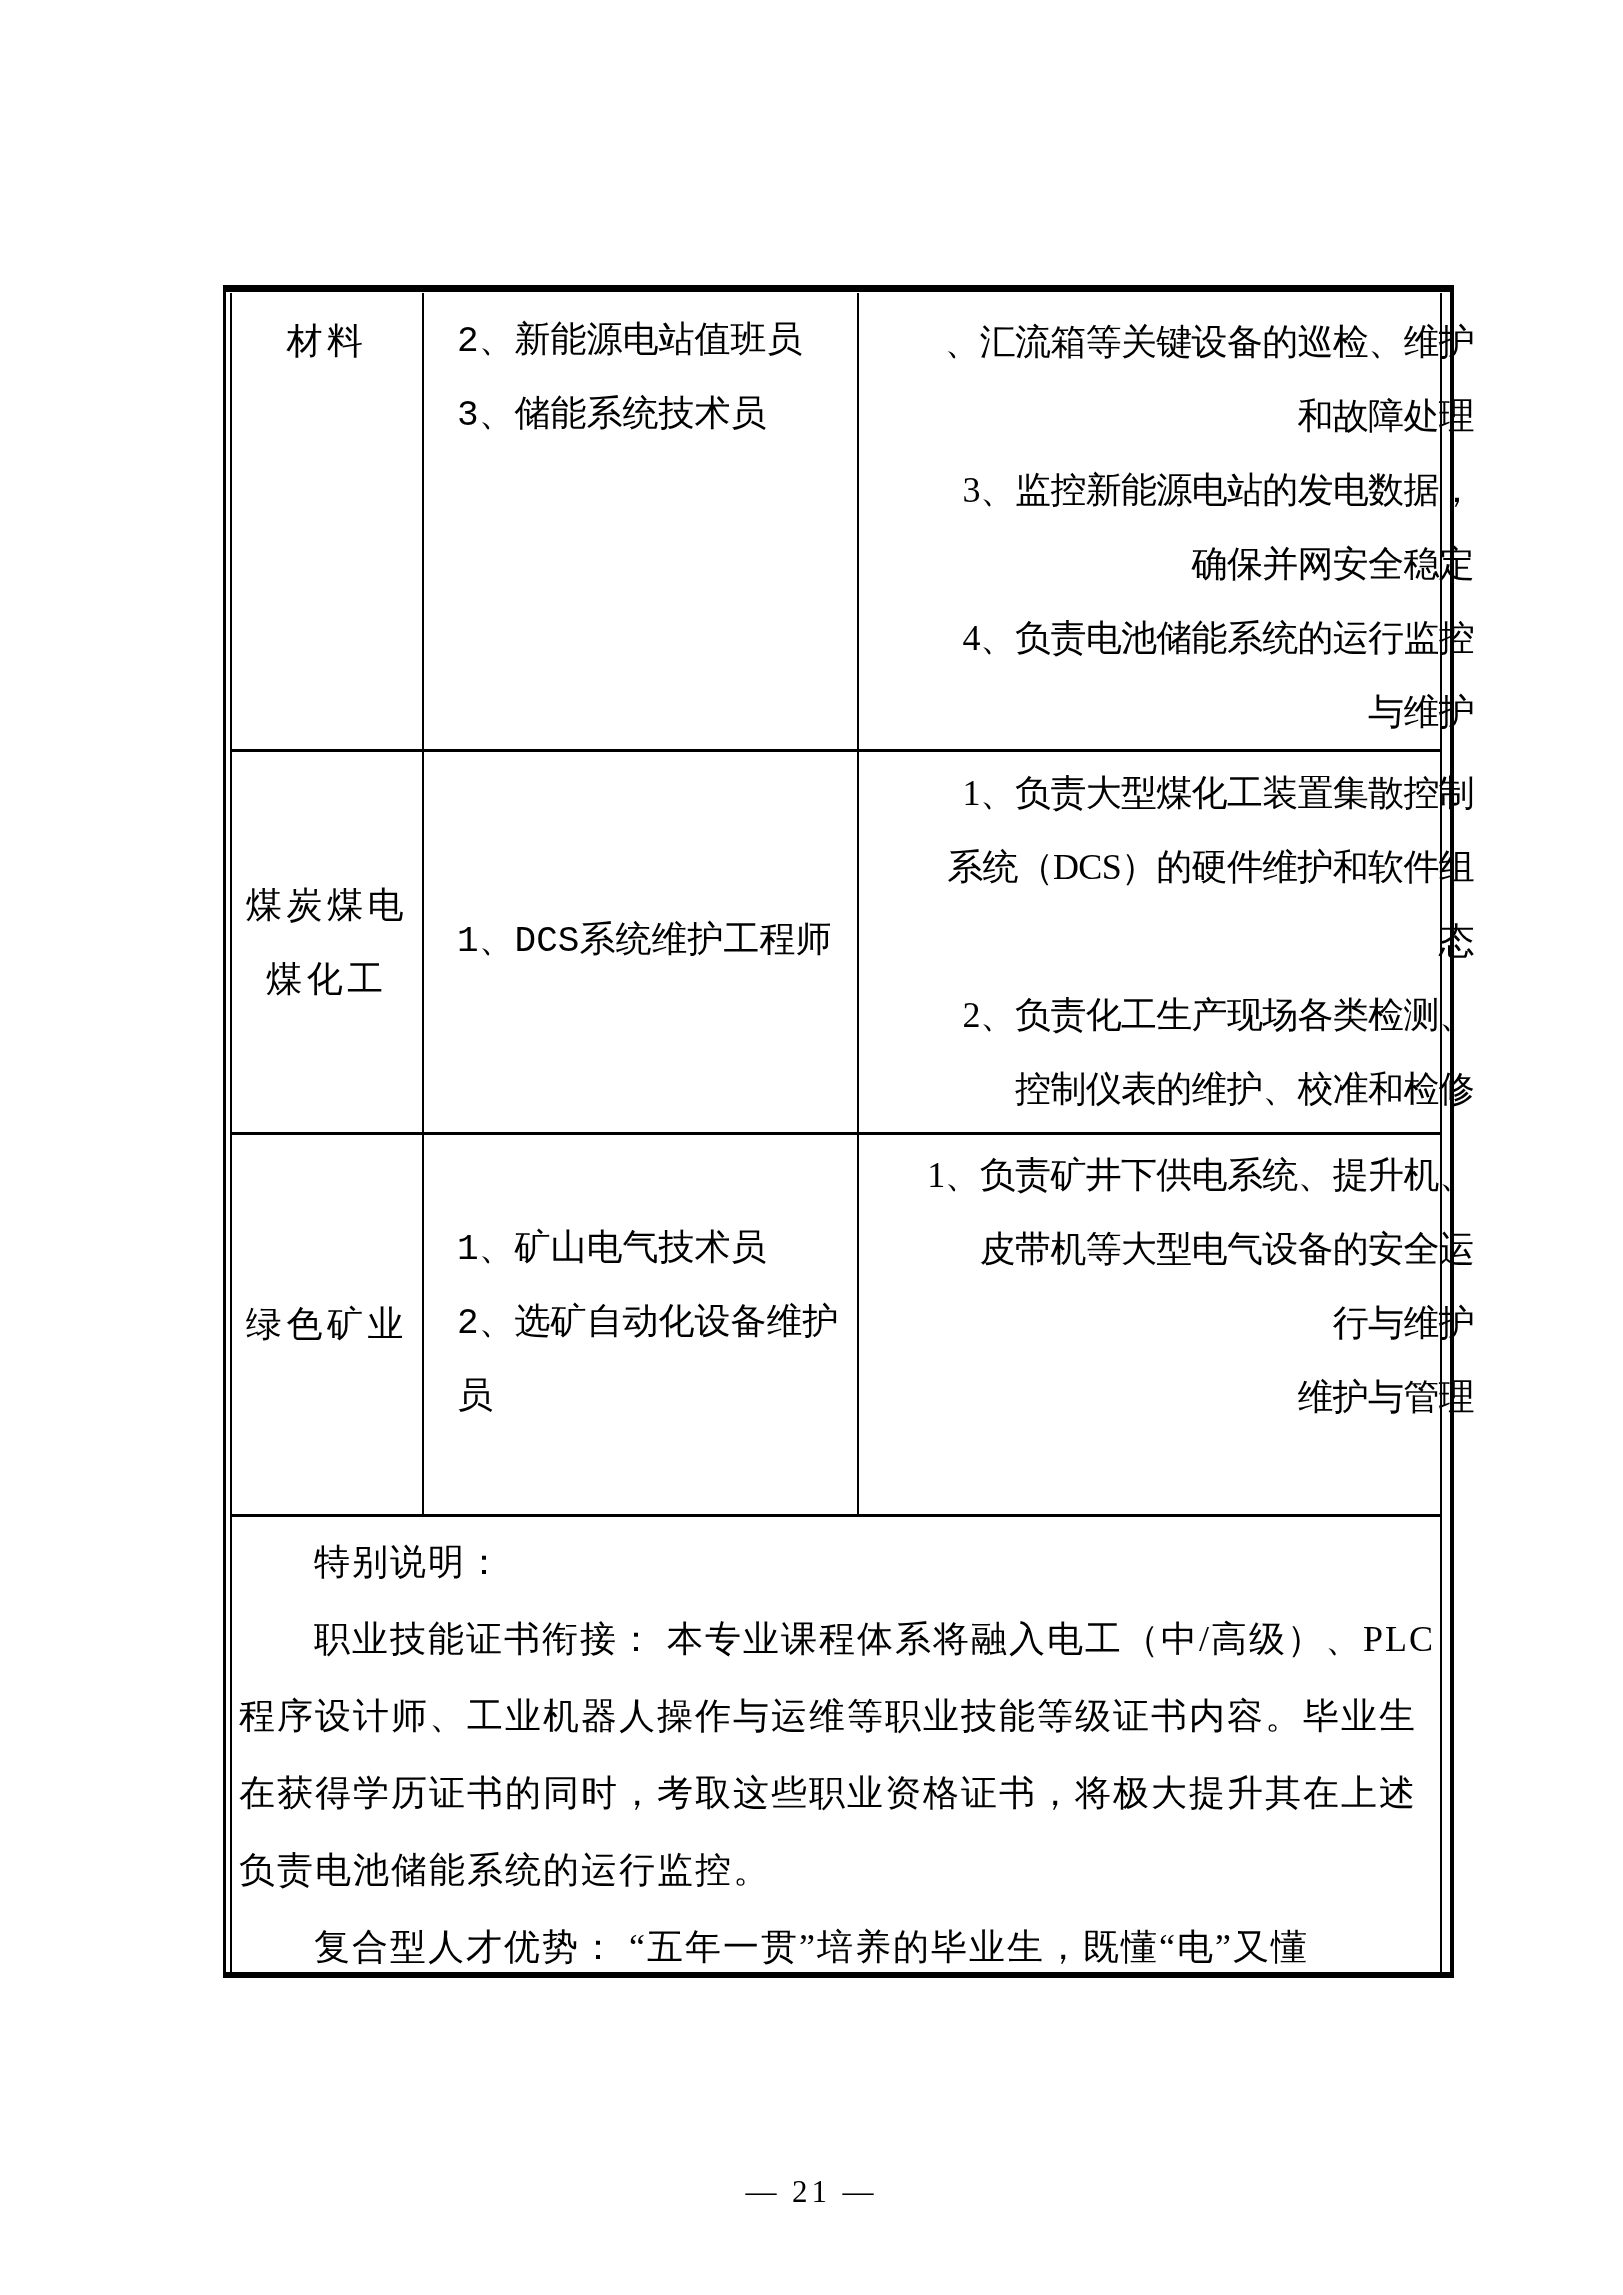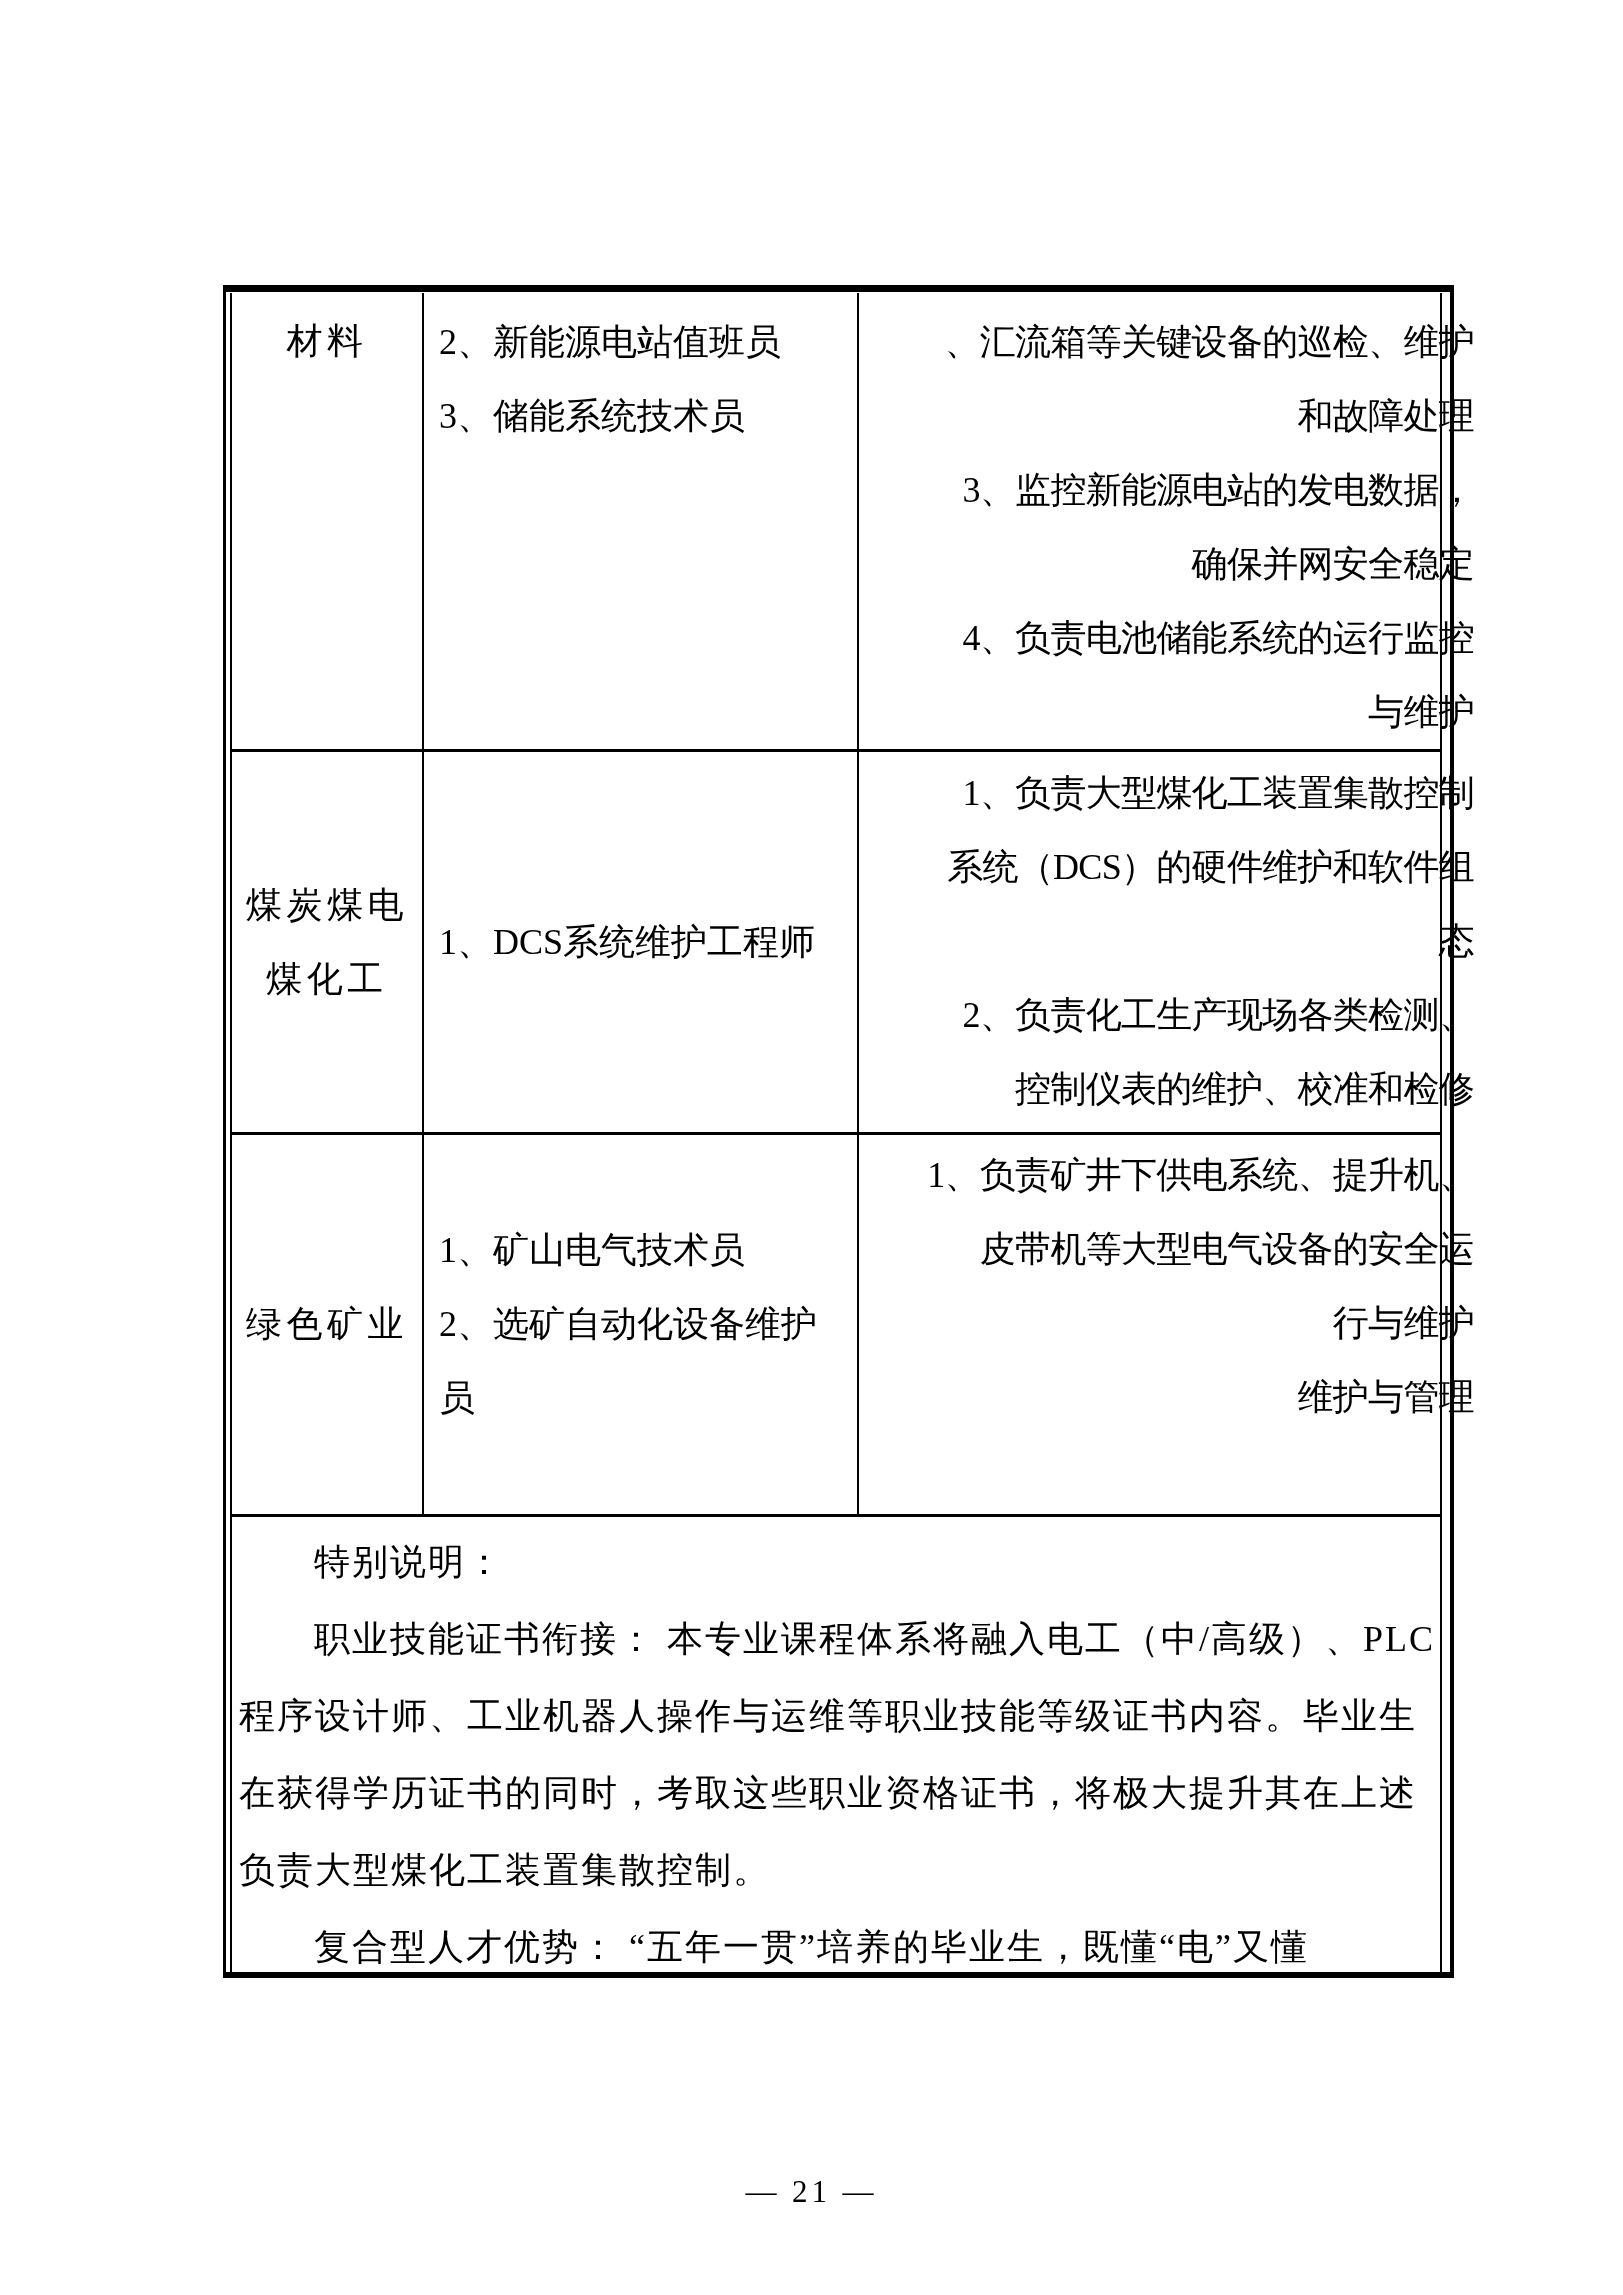--- a/index.html
+++ b/index.html
@@ -31,21 +31,21 @@
   .hline { background:#000; left:230px; width:1212px; height:2.6px; }
   .hline1 { top:749px; }
   .hline2 { top:1132px; }
   .hline3 { top:1514px; }
 
   .cell {
     position:absolute; display:flex; flex-direction:column;
     font-size:36px; line-height:74px; white-space:nowrap;
   }
   .c1 { left:232px;  width:190px; align-items:center; letter-spacing:4.6px; }
-  .c2 { left:426px;  width:431px; padding-left:13px; letter-spacing:0; }
+  .c2 { left:444px;  width:431px; padding-left:13px; letter-spacing:0;font-family:Liberation Mono, monospace; }
   .c3 { left:895px; width:579px; padding-left:15px; letter-spacing:-0.7px;align-items:flex-end; }
   .r1 { top:293px;  height:457px; justify-content:flex-start; padding-top:11.8px; }
   .r1.c1 { padding-top:11px; }
   .r2 { top:752px; height:380px; }
   .r3 { top:1134px; height:380px; }
   .vcenter { justify-content:center; }
   .toppad  { justify-content:flex-start; padding-top:3.9px; }
 
   
   .notes {
@@ -117,18 +117,18 @@
   <div>皮带机等大型电气设备的安全运</div>
   <div>行与维护</div>
   <div>维护与管理</div>
 </div>
 
 <div class="notes">
   <div class="note-line indent">特别说明：</div>
   <div class="note-line indent">职业技能证书衔接： 本专业课程体系将融入电工（中/高级）、PLC</div>
   <div class="note-line">程序设计师、工业机器人操作与运维等职业技能等级证书内容。毕业生</div>
   <div class="note-line">在获得学历证书的同时，考取这些职业资格证书，将极大提升其在上述</div>
-  <div class="note-line">负责大型煤化工装置集散控制。</div>
+  <div class="note-line">负责电池储能系统的运行监控。</div>
   <div class="note-line indent">复合型人才优势： “五年一贯”培养的毕业生，既懂“电”又懂</div>
 </div>
 
 <div class="pagenum">— 21 —</div>
 
 
 </body></html>

